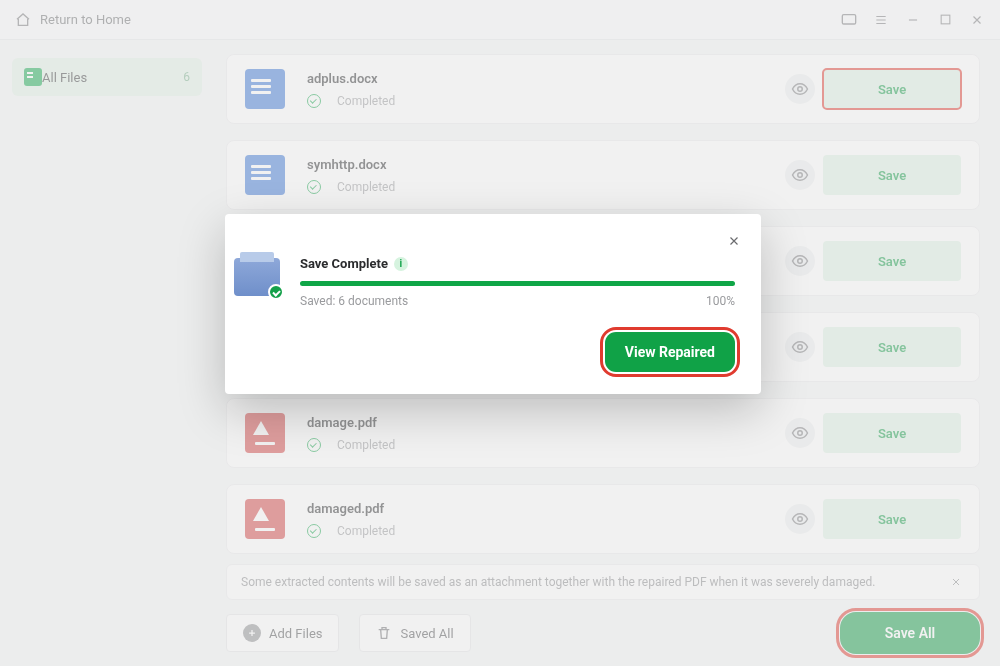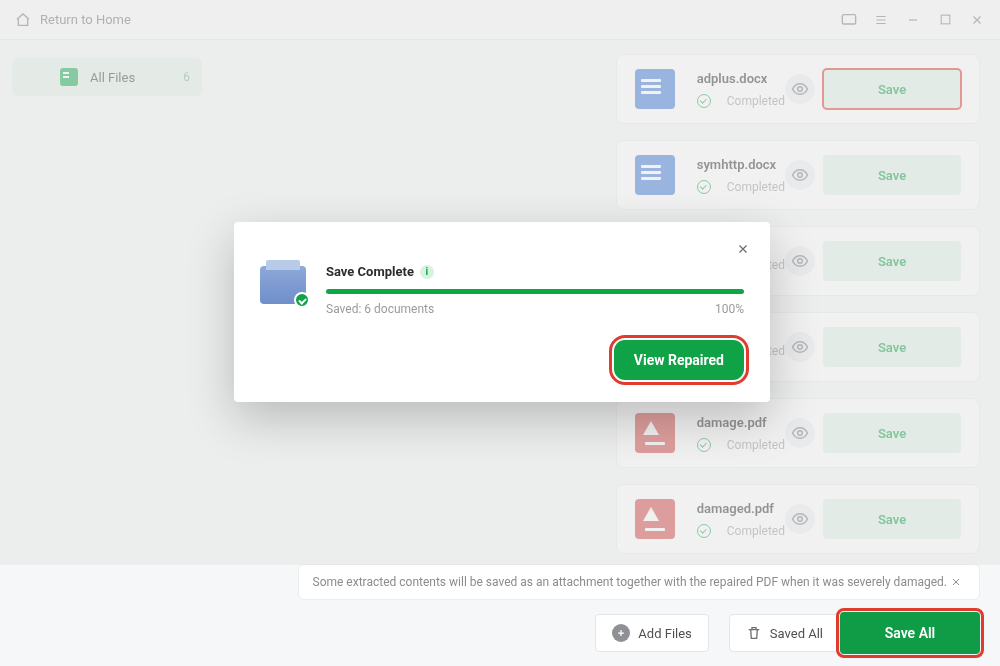--- a/index.html
+++ b/index.html
@@ -1,30 +1,30 @@
 <!DOCTYPE html>
 <html><head>
 <meta charset="utf-8">
 <style>
   * { box-sizing: border-box; margin: 0; padding: 0; font-family: -apple-system, BlinkMacSystemFont, "Segoe UI", Roboto, Arial, sans-serif; }
   html, body { width: 1000px; height: 666px; overflow: hidden; background: #f6f7f8; }
-  .app { position: relative; width: 1000px; height: 565px; background: #f4f5f6; }
+  .app { position: relative; width: 1000px; height: 666px; background: #f4f5f6; }
   .dim-overlay { position:absolute; inset:0; background: rgba(230,230,230,0.55); pointer-events:none; z-index: 50; }
   .topbar { height: 40px; display:flex; align-items:center; justify-content:space-between; padding: 0 14px; background:#fbfbfc; border-bottom:1px solid #e7e8ea;}
   .top-left { display:flex; align-items:center; gap:8px; color:#6d6f72; font-size:13px;}
   .top-ctrls { display:flex; align-items:center; gap:14px; color:#6e6f72;}
   .icn { display:inline-flex; align-items:center; justify-content:center; width:18px; height:18px; }
   .body { display:flex; height: calc(666px - 40px); }
   .sidebar { width: 214px; padding: 18px 12px; }
   .side-item { display:flex; align-items:center; justify-content:space-between; background:#e2f2e6; border-radius:6px; padding:10px 12px; font-size:13px; color:#3b3c3e;}
-  .side-left { display:flex; align-items:center; gap:12px;margin-left:36px;}
+  .side-left { display:flex; align-items:center; gap:0;}
   .side-icon { width:18px; height:18px; background:#12a84e; border-radius:3px; position:relative; }
   .side-icon:after { content:""; position:absolute; left:3px; top:4px; width:6px; height:2px; background:#fff; box-shadow:0 4px 0 #fff; }
   .side-count { color:#79b08d; font-size:12px;}
-  .main { flex:1; padding: 14px 20px 8px 12px; overflow:hidden; display:flex; flex-direction:column;align-items:flex-end; }
+  .main { flex:1; padding: 14px 20px 8px 12px; overflow:hidden; display:flex; flex-direction:column; }
   .file-list { flex:1; overflow:hidden; }
   .file-row { background:#fff; border:1px solid #ececee; border-radius:8px; padding:14px 18px; margin-bottom:16px; display:flex; align-items:center; }
   .file-thumb { width:40px; height:40px; border-radius:4px; margin-right:22px; display:flex; align-items:center; justify-content:center; }
   .thumb-word { background:#3c78d8; position:relative;}
   .thumb-word:before { content:""; position:absolute; left:6px; top:10px; width:20px; height:3px; background:#fff; box-shadow:0 6px 0 #fff, 0 12px 0 #fff; border-radius:1px;}
   .thumb-pdf { background:#d64545; position:relative;}
   .thumb-pdf:before { content:""; position:absolute; left:12px; top:8px; width:0;height:0; border-left:8px solid transparent; border-right:8px solid transparent; border-bottom:14px solid #fff; transform:translateX(-4px);}
   .thumb-pdf:after{ content:""; position:absolute; left:10px; bottom:8px; width:20px; height:3px; background:#fff; border-radius:1px;}
   .file-meta { flex:1; }
   .file-name { font-size:13px; font-weight:600; color:#2e2f31; margin-bottom:8px;}
@@ -33,25 +33,25 @@
   .check-dot:after{ content:""; width:5px; height:3px; border-left:1.5px solid #1aa851; border-bottom:1.5px solid #1aa851; transform:rotate(-45deg) translate(0px,-1px);}
   .file-actions { display:flex; align-items:center; gap:8px;}
   .eye-btn { width:30px; height:30px; border-radius:50%; background:#eef0f1; display:flex; align-items:center; justify-content:center; color:#7c7d80;}
   .save-btn { width:138px; height:40px; background:#def2e4; border-radius:4px; color:#109b46; font-weight:600; font-size:13px; display:flex; align-items:center; justify-content:center;}
   .row-outline-red .save-btn { outline:2px solid #e03b2f; outline-offset:-1px;}
   .info-strip { background:#fff; border:1px solid #ececee; border-radius:6px; padding:8px 14px; font-size:12px; color:#8b8c8f; display:flex; align-items:center; justify-content:space-between; margin-top:-6px;}
   .bottom-bar { display:flex; align-items:center; justify-content:space-between; padding:12px 0 4px 0;}
   .bottom-left { display:flex; gap:20px;}
   .pill-btn { display:flex; align-items:center; gap:8px; background:#fff; border:1px solid #e4e5e7; border-radius:4px; padding:9px 16px; font-size:13px; color:#4f5053;}
   .pill-icon { width:18px; height:18px; border-radius:50%; background:#8f9093; display:flex; align-items:center; justify-content:center; color:#fff;}
-  .save-all-btn { width:140px; height:42px; background:#109b46; color:#fff; font-weight:600; font-size:14px; border-radius:4px; display:flex; align-items:center; justify-content:center; outline:3px solid #e03b2f; outline-offset:1px;}
+  .save-all-btn { width:140px; height:42px; background:#109b46; color:#fff; font-weight:600; font-size:14px; border-radius:16px; display:flex; align-items:center; justify-content:center; outline:3px solid #e03b2f; outline-offset:1px;}
   .trash { width:16px; height:16px; display:inline-block;}
 
   
-  .modal { position:absolute; left:234px; top:214px; width:536px; background:#fff; border-radius:4px; box-shadow:0 16px 48px rgba(0,0,0,0.22); z-index:100; padding:22px 26px 22px 26px;margin-top:8px;}
+  .modal { position:absolute; left:225px; top:214px; width:536px; background:#fff; border-radius:4px; box-shadow:0 16px 48px rgba(0,0,0,0.22); z-index:100; padding:22px 26px 22px 9px;}
   .modal-close { position:absolute; top:18px; right:18px; color:#6a6b6e; cursor:pointer;}
   .modal-body { display:flex; gap:20px; align-items:flex-start; margin-top:20px;}
   .modal-icon { width:46px; height:38px; background:linear-gradient(#8ea8d9,#6f8fca); border-radius:4px; position:relative; margin-top:2px;}
   .modal-icon:before { content:""; position:absolute; left:6px; top:-6px; width:34px; height:10px; background:#b8cbe9; border-radius:2px 2px 0 0;}
   .modal-icon .badge { position:absolute; right:-4px; bottom:-4px; width:16px; height:16px; border-radius:50%; background:#14a04a; border:2px solid #fff;}
   .modal-icon .badge:after { content:""; position:absolute; left:3px; top:4px; width:5px; height:3px; border-left:2px solid #fff; border-bottom:2px solid #fff; transform:rotate(-45deg);}
   .modal-content { flex:1;}
   .modal-title { font-size:13px; font-weight:700; color:#2b2c2e; display:flex; align-items:center; gap:6px; margin-bottom:10px;}
   .info-badge { width:14px; height:14px; border-radius:50%; background:#d6f3df; color:#15a34c; font-size:10px; font-weight:700; display:inline-flex; align-items:center; justify-content:center;}
   .progress-track { height:5px; background:#e6e7e9; border-radius:3px; overflow:hidden; margin-bottom:8px;}

